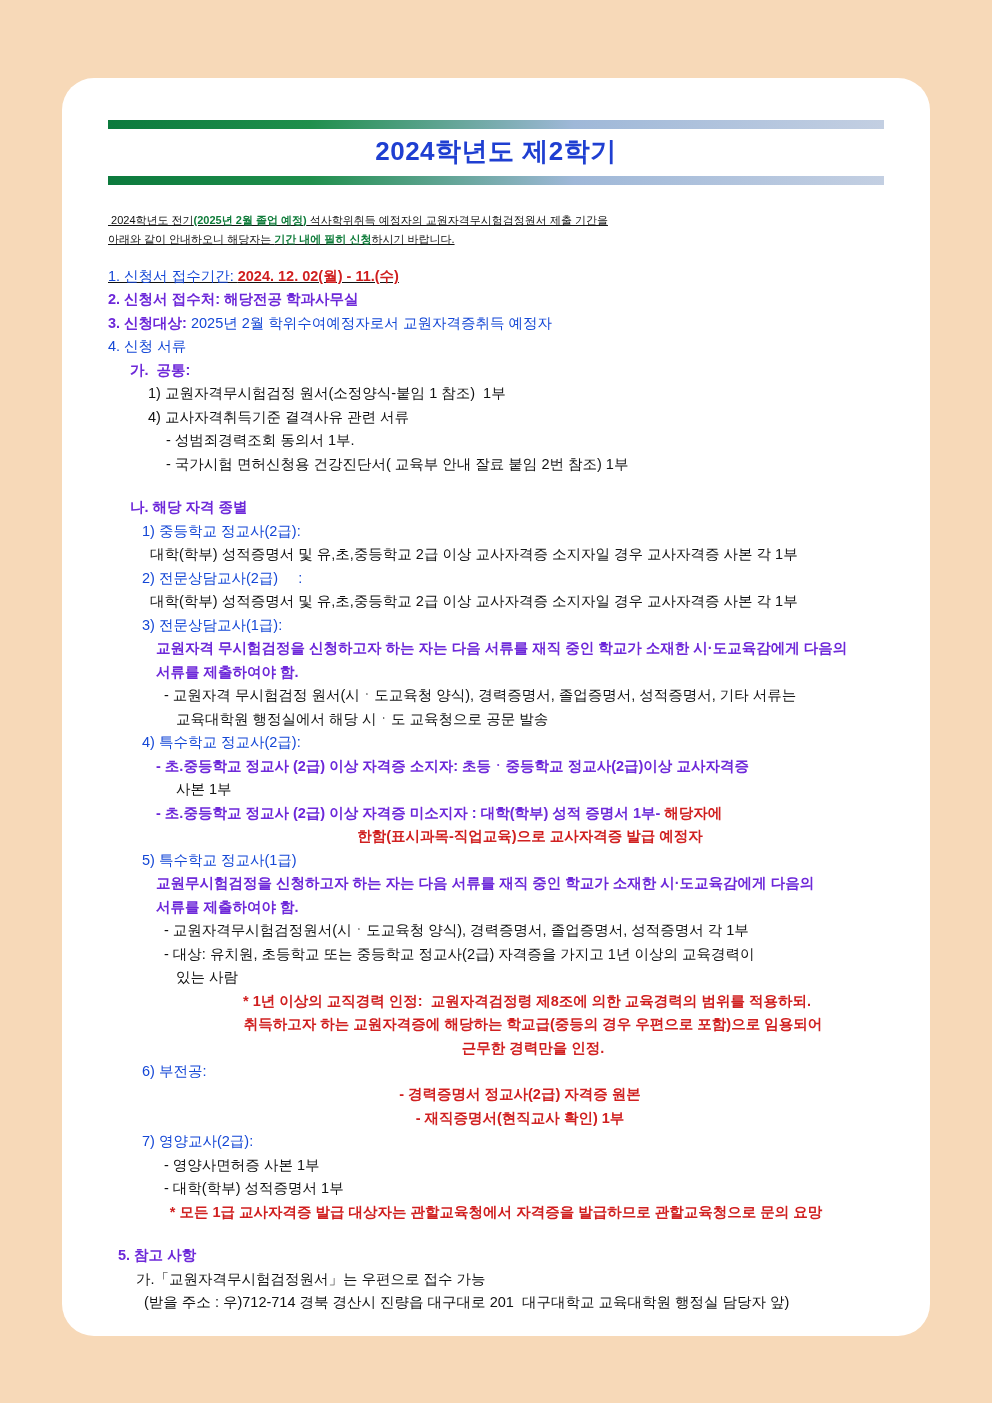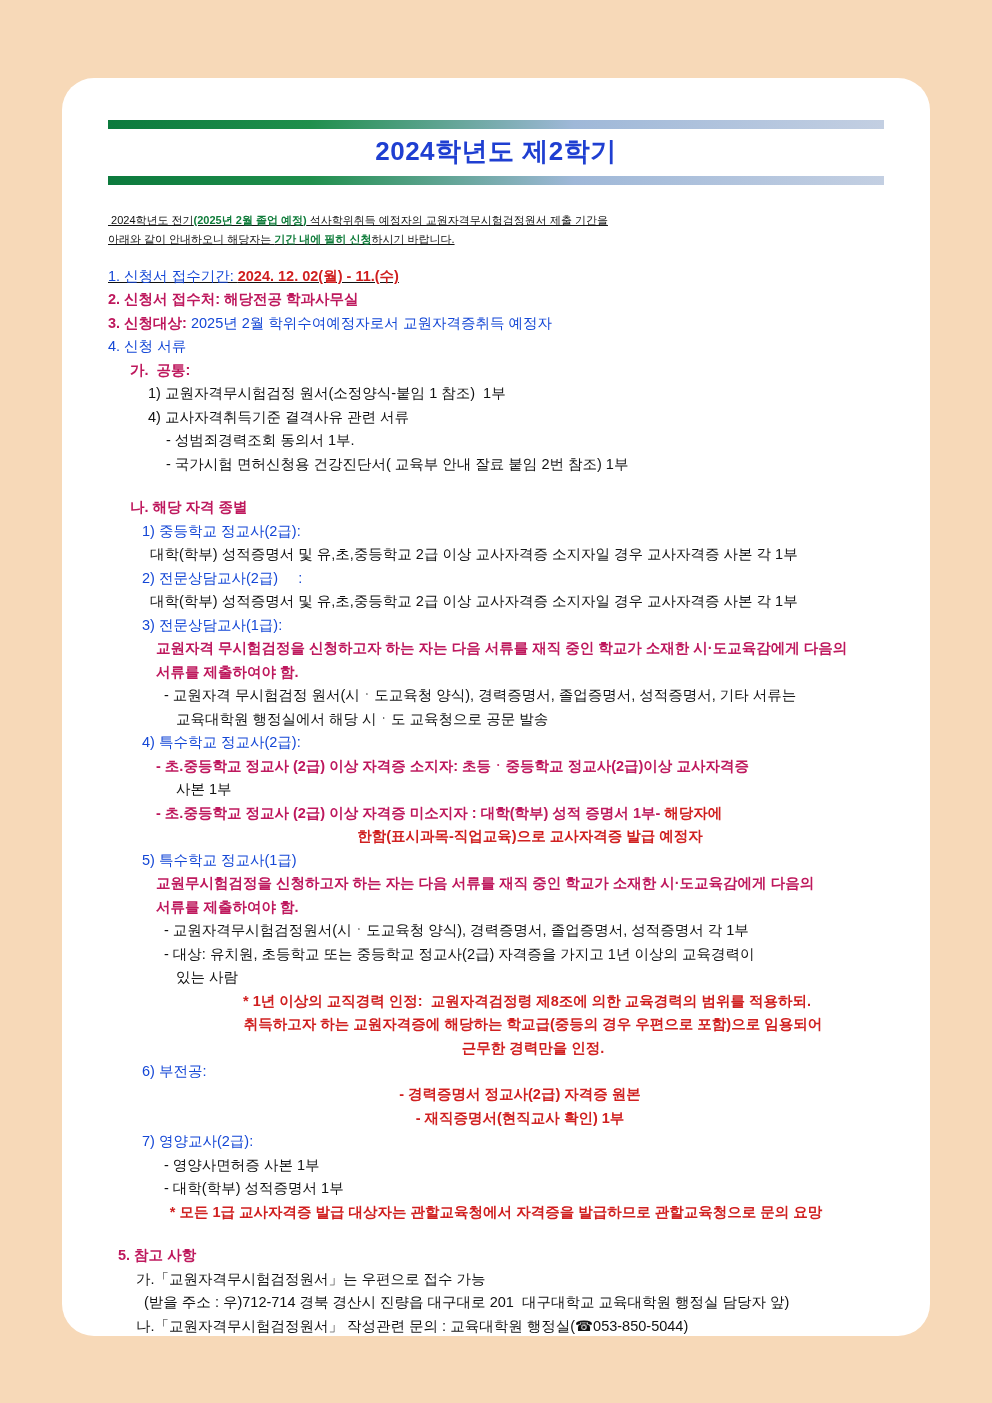--- a/index.html
+++ b/index.html
@@ -54,21 +54,21 @@
   .intro {
     margin-top: 26px;
     font-size: 11px;
     line-height: 1.75;
     color: #111;
     text-decoration: underline;
   }
   .blue-b { color: #1447d6; font-weight: normal; }
   .green-b { color: #0f7c3a; font-weight: bold; }
   .red-b { color: #d01f1f; font-weight: bold; text-align: center; }
-  .black-b { color: #be185d; font-weight: bold; }
+  .black-b { color: #6d28d9; font-weight: bold; }
 
   .body-list {
     margin-top: 16px;
     font-size: 14.5px;
     line-height: 1.62;
     color: #111;
   }
   .row { white-space: pre-wrap; }
   .u { text-decoration: underline; }
   .sp-20 { height: 20px; }
@@ -147,16 +147,15 @@
     <div class="row" style="padding-left:56px">- 영양사면허증 사본 1부</div>
     <div class="row" style="padding-left:56px">- 대학(학부) 성적증명서 1부</div>
 
     <div class="row red-b" style="padding-left:0px">* 모든 1급 교사자격증 발급 대상자는 관할교육청에서 자격증을 발급하므로 관할교육청으로 문의 요망</div>
 
     <div class="sp-20"></div>
 
     <div class="row black-b" style="padding-left:10px">5. 참고 사항</div>
     <div class="row" style="padding-left:28px">가.「교원자격무시험검정원서」는 우편으로 접수 가능</div>
     <div class="row" style="padding-left:36px">(받을 주소 : 우)712-714 경북 경산시 진량읍 대구대로 201  대구대학교 교육대학원 행정실 담당자 앞)</div>
-    <div class="row" style="padding-left:28px">나.「교원자격무시험검정원서」 작성관련 문의 : 교육대학원 행정실(☎053-850-5044)</div>
 
   </div>
 </div>
 
 </body></html>

